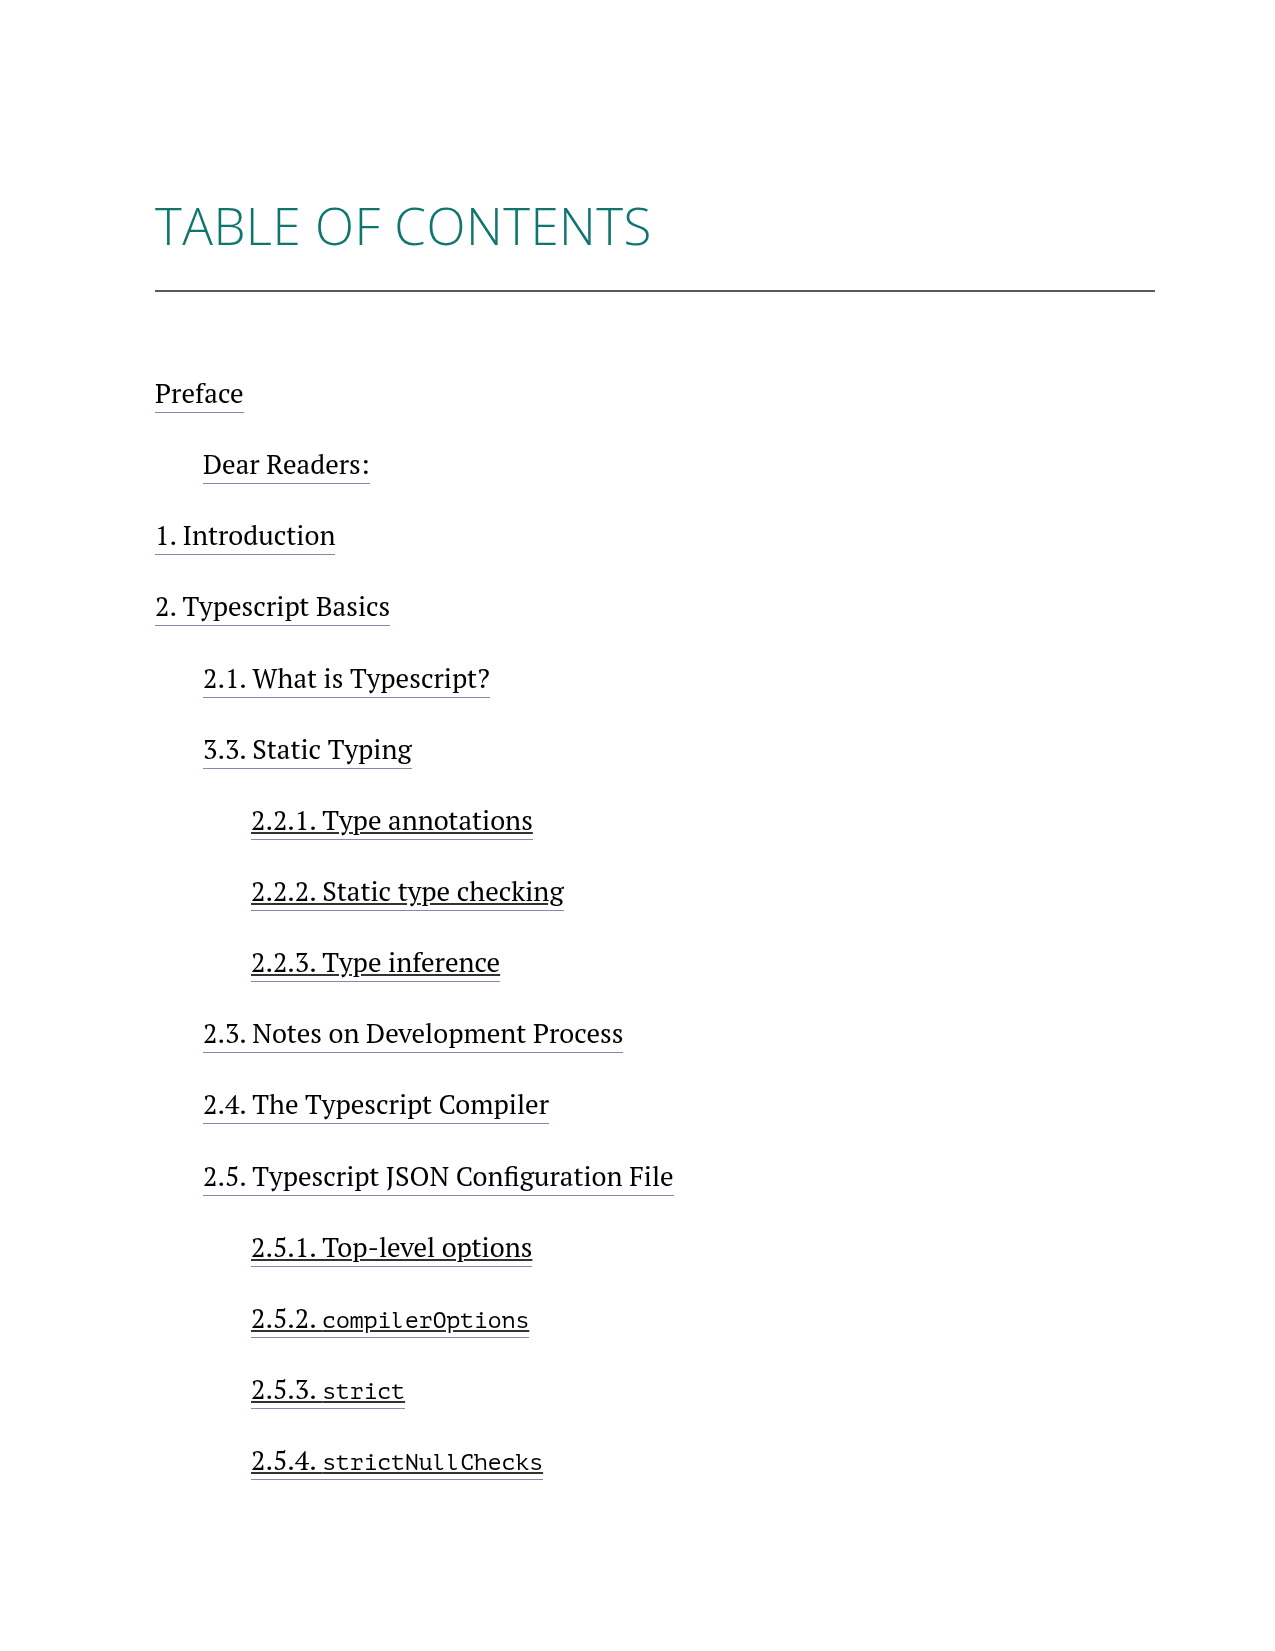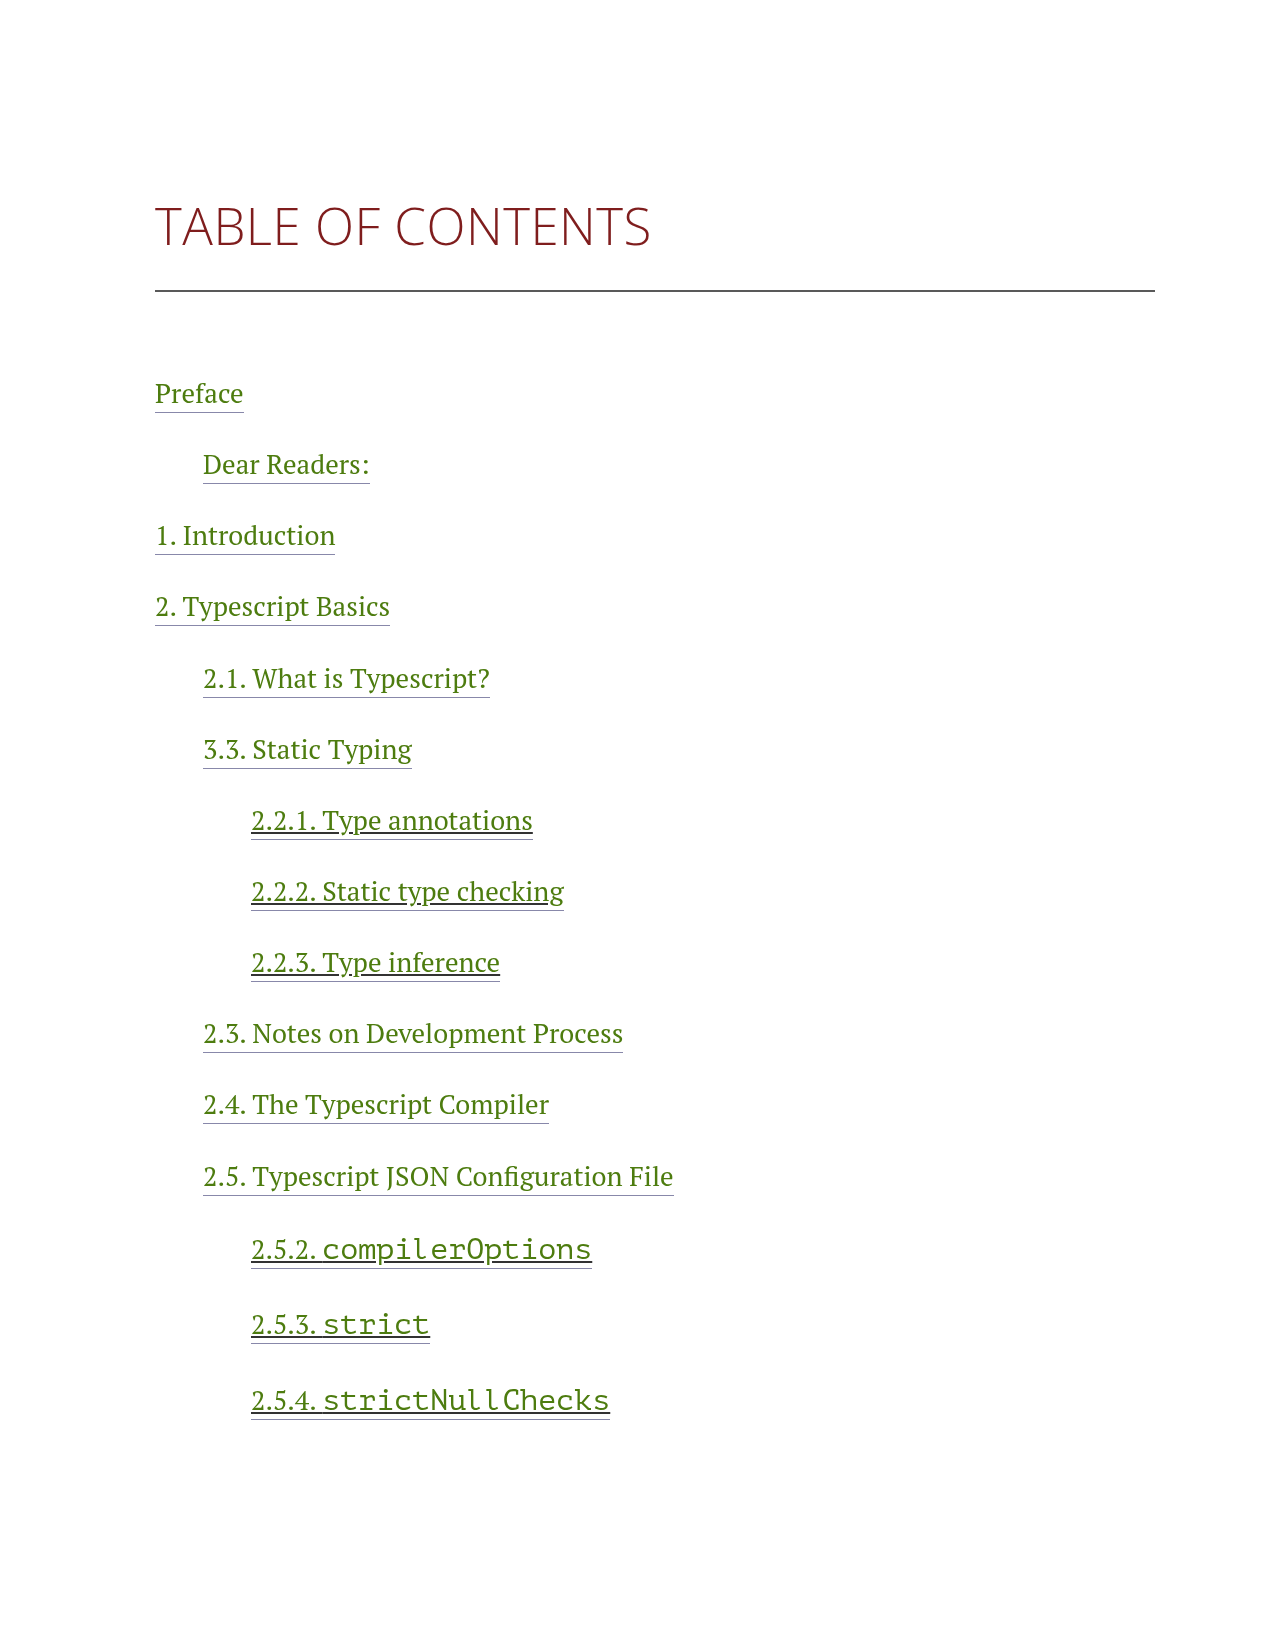--- a/index.html
+++ b/index.html
@@ -15,68 +15,69 @@
       color: #333;
     }
     .page {
       padding: 190px 120px 0 155px;
     }
     .title {
       font-family: "Open Sans", "Helvetica Neue", Arial, sans-serif;
       font-weight: 300;
       font-size: 51px;
       letter-spacing: 0.5px;
-      color: #7f1d1d;
+      color: #0f766e;
       border-bottom: 2px solid #595959;
       padding-bottom: 30px;
       margin-bottom: 82px;
     }
     .toc {
       font-size: 27px;
       line-height: 1.45;
     }
     .toc a {
-      color: #4d7c0f;
+      color: #000000;
       text-decoration: none;
       border-bottom: 1px solid #8888aa;
       padding-bottom: 1px;
     }
     .lvl0 {
       margin-left: 0;
       margin-bottom: 32px;
     }
     .lvl1 {
       margin-left: 48px;
       margin-bottom: 32px;
     }
     .lvl2 {
       margin-left: 96px;
       margin-bottom: 32px;
       text-decoration: underline;
     }
     .mono {
       font-family: "PT Mono", "Consolas", "Courier New", monospace;
-      font-size: 30px;
+      font-size: 23px;
     }
   </style>
 </head>
 <body>
 
 <div class="page">
   <h1 class="title">TABLE OF CONTENTS</h1>
   <div class="toc" id="toc-container">
       <div class="lvl0"><a href="#">Preface</a></div>
       <div class="lvl1"><a href="#">Dear Readers:</a></div>
       <div class="lvl0"><a href="#">1. Introduction</a></div>
       <div class="lvl0"><a href="#">2. Typescript Basics</a></div>
       <div class="lvl1"><a href="#">2.1. What is Typescript?</a></div>
       <div class="lvl1"><a href="#">3.3. Static Typing</a></div>
       <div class="lvl2"><a href="#">2.2.1. Type annotations</a></div>
       <div class="lvl2"><a href="#">2.2.2. Static type checking</a></div>
       <div class="lvl2"><a href="#">2.2.3. Type inference</a></div>
       <div class="lvl1"><a href="#">2.3. Notes on Development Process</a></div>
       <div class="lvl1"><a href="#">2.4. The Typescript Compiler</a></div>
       <div class="lvl1"><a href="#">2.5. Typescript JSON Configuration File</a></div>
+      <div class="lvl2"><a href="#">2.5.1. Top-level options</a></div>
       <div class="lvl2"><a href="#"><span>2.5.2. </span><span class="mono">compilerOptions</span></a></div>
       <div class="lvl2"><a href="#"><span>2.5.3. </span><span class="mono">strict</span></a></div>
       <div class="lvl2"><a href="#"><span>2.5.4. </span><span class="mono">strictNullChecks</span></a></div>
     </div>
 </div>
 
 </body></html>

